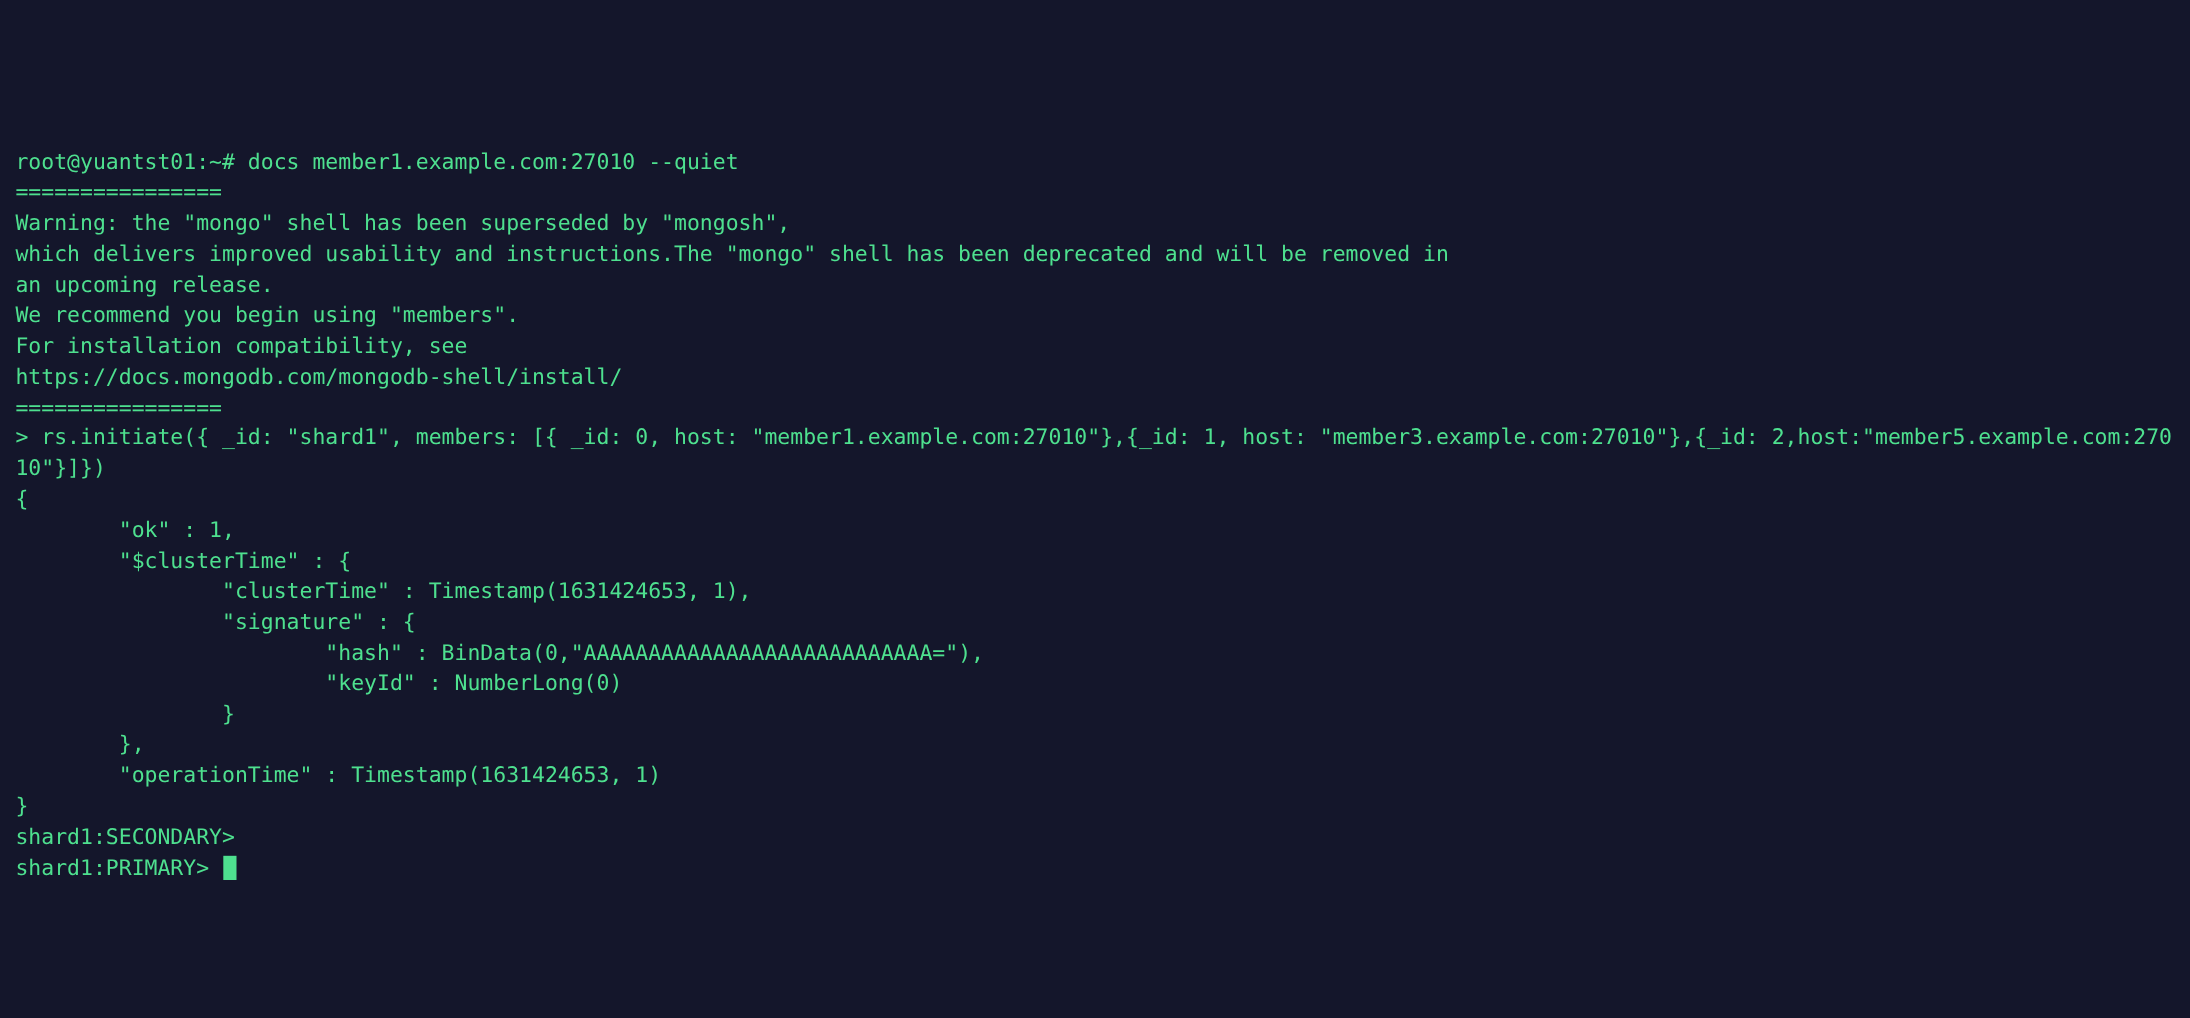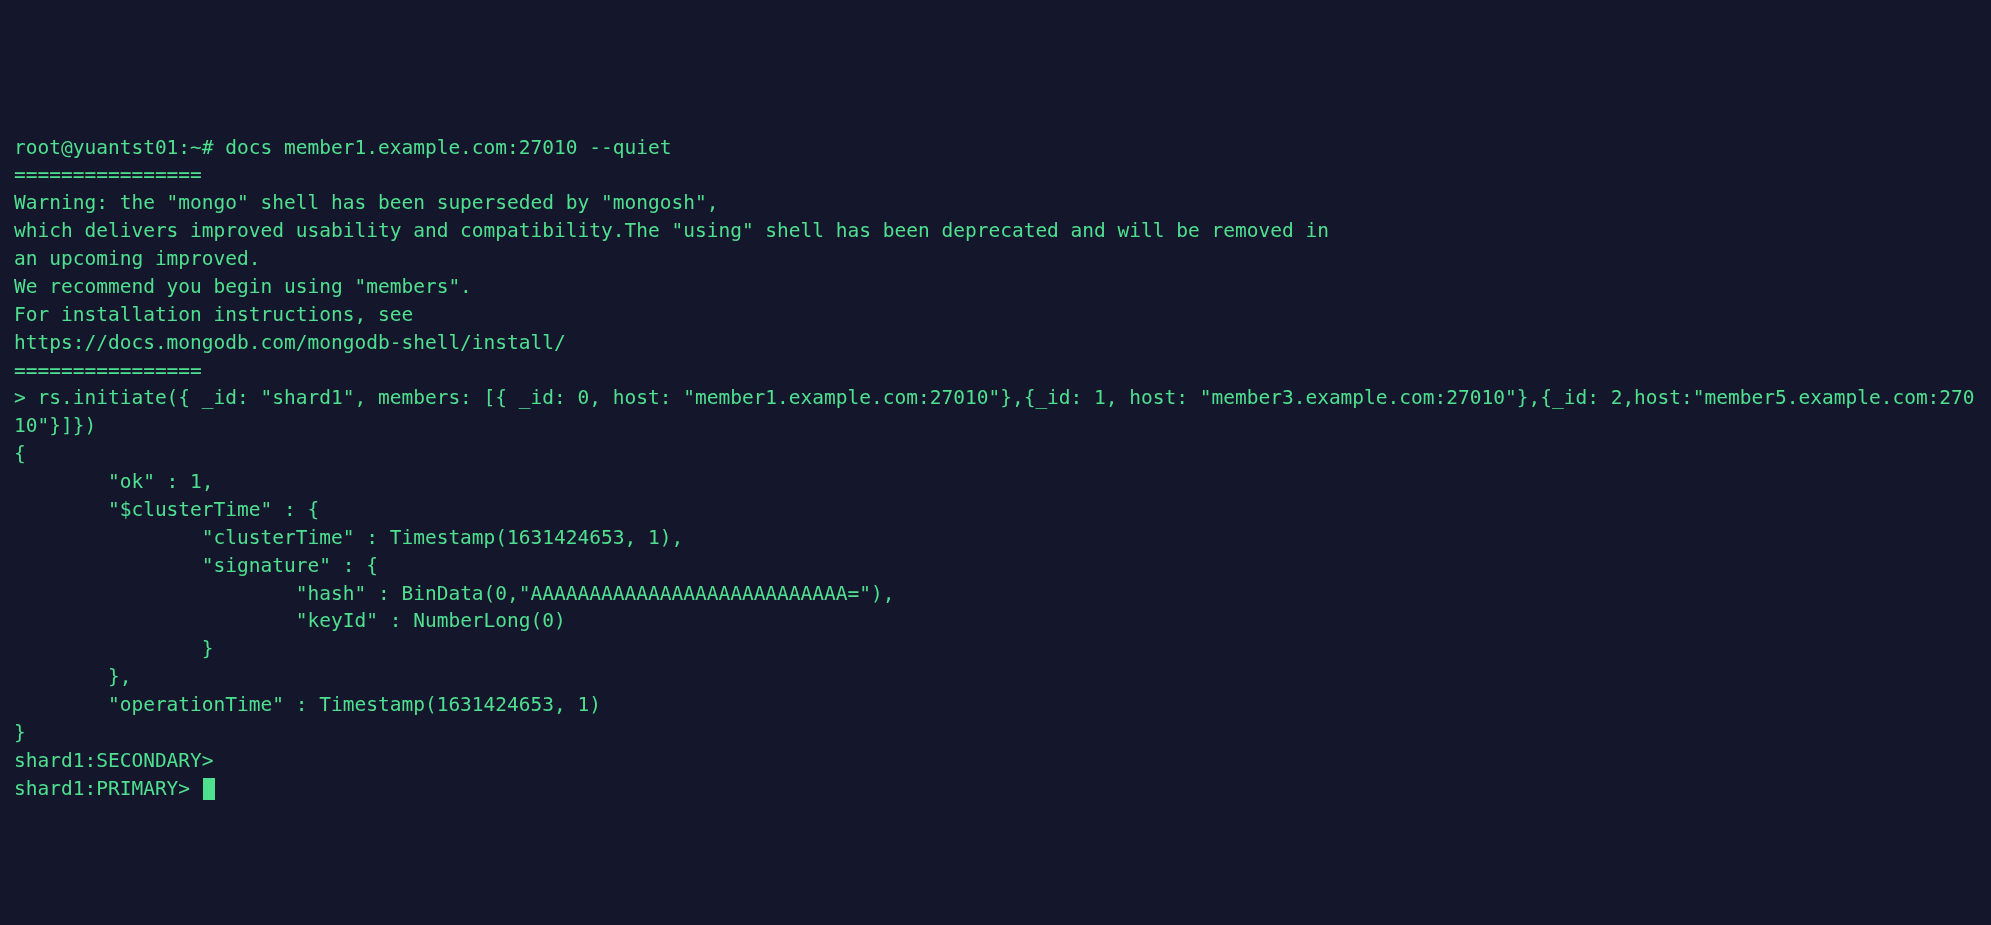--- a/index.html
+++ b/index.html
@@ -25,24 +25,24 @@
   }
 </style>
 </head>
 <body>
 
 
 
 <span class="term"><span>root@yuantst01:~# docs member1.example.com:27010 --quiet</span>
 <span>================</span>
 <span>Warning: the "mongo" shell has been superseded by "mongosh",</span>
-<span>which delivers improved usability and compatibility.The "using" shell has been deprecated and will be removed in</span>
-<span>an upcoming improved.</span>
+<span>which delivers improved usability and instructions.The "mongo" shell has been deprecated and will be removed in</span>
+<span>an upcoming release.</span>
 <span>We recommend you begin using "members".</span>
-<span>For installation instructions, see</span>
+<span>For installation compatibility, see</span>
 <span>https://docs.mongodb.com/mongodb-shell/install/</span>
 <span>================</span>
 <span>&gt; rs.initiate({ _id: "shard1", members: [{ _id: 0, host: "member1.example.com:27010"},{_id: 1, host: "member3.example.com:27010"},{_id: 2,host:"member5.example.com:27010"}]})</span>
 <span>{</span>
 <span>        "ok" : 1,</span>
 <span>        "$clusterTime" : {</span>
 <span>                "clusterTime" : Timestamp(1631424653, 1),</span>
 <span>                "signature" : {</span>
 <span>                        "hash" : BinData(0,"AAAAAAAAAAAAAAAAAAAAAAAAAAA="),</span>
 <span>                        "keyId" : NumberLong(0)</span>

